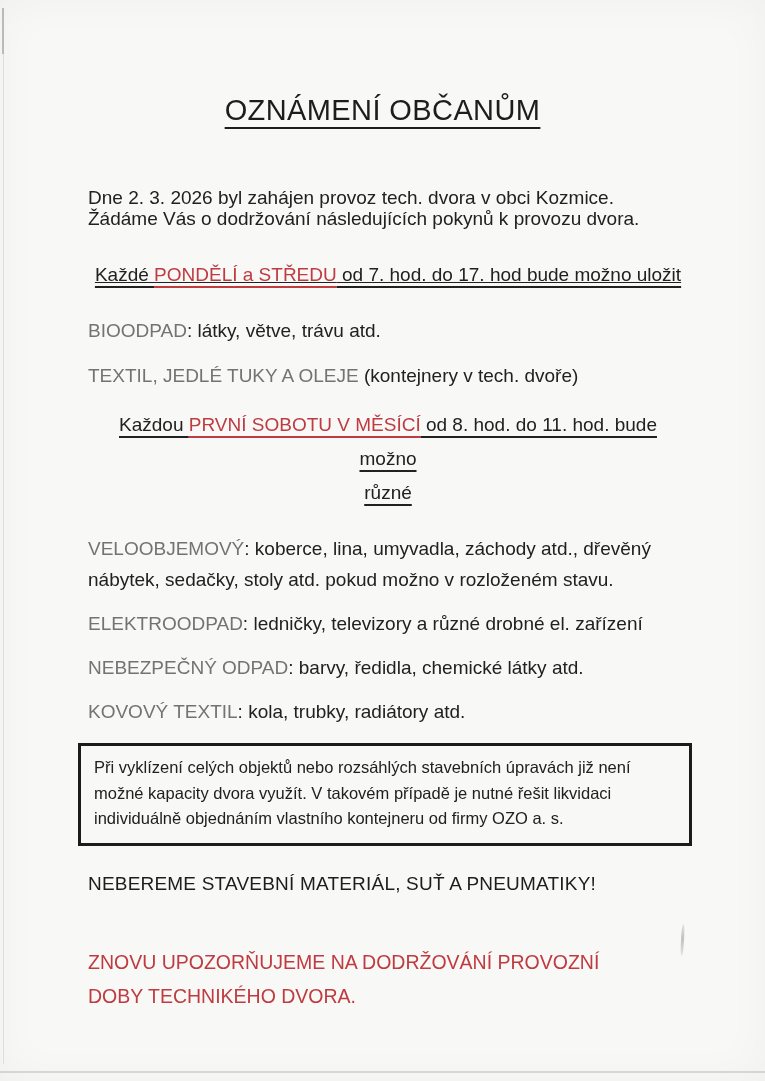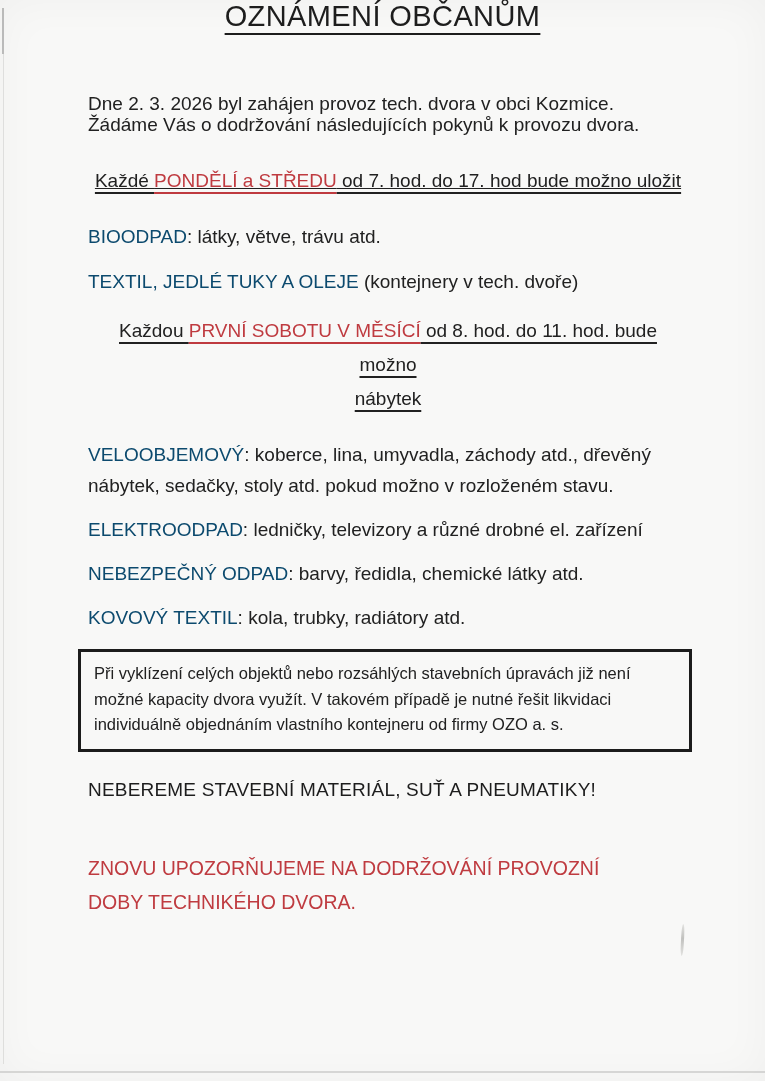--- a/index.html
+++ b/index.html
@@ -15,21 +15,21 @@
   }
   
   .edge-left{position:absolute;left:2px;top:8px;width:2px;height:46px;background:#8a8a8a;opacity:.55;}
   .edge-left2{position:absolute;left:3px;top:54px;width:1px;height:1010px;background:#b5b5b2;opacity:.35;}
   .edge-bottom{position:absolute;left:0;bottom:8px;width:765px;height:2px;background:#c2c2bf;opacity:.6;}
   .crease{position:absolute;left:681px;top:924px;width:3px;height:32px;
     background:linear-gradient(180deg,#d9d9d6 0%,#a9a9a6 45%,#d9d9d6 100%);
     border-radius:50%/12px;opacity:.7;transform:rotate(3deg);}
   .content{padding:0 77px 0 88px;}
   h1.title{
-    margin:0;
+    margin:0;padding-top:94px;
     font-size:29px;font-weight:400;letter-spacing:.4px;
     text-align:center;
     color:#1d1d1d;
   }
   h1.title .t-inner{
     text-decoration:underline;
     text-decoration-thickness:2px;
     text-underline-offset:7px;
   }
   p{margin:0;}
@@ -43,21 +43,21 @@
     text-align:center;
   }
   .sched-1{margin-top:29px;text-decoration:underline;}
   .sched-2{margin-top:17px;}
   .u{
     text-decoration:underline;
     text-decoration-thickness:2px;
     text-underline-offset:5px;
   }
   .red{color:#bf3b40;}
-  .blue{color:#0c4a6e;}
+  .blue{color:#737373;}
   .item{
     font-size:19px;line-height:31px;
     margin-top:14px;
     max-width:605px;
   }
   .item-first{margin-top:23px;}
   .item-gap{margin-top:13px;}
   .notice-box{
     margin-top:16px;
     margin-left:-10px;
@@ -95,21 +95,21 @@
   <div class="content">
 
     <p class="intro">Dne 2. 3. 2026 byl zahájen provoz tech. dvora v obci Kozmice. Žádáme Vás o dodržování následujících pokynů k provozu dvora.</p>
 
     <p class="sched sched-1"><span class="u">Každé </span><span class="u red">PONDĚLÍ a STŘEDU</span><span class="u"> od 7. hod. do 17. hod bude možno uložit</span></p>
 
     <p class="item item-first"><span class="blue">BIOODPAD</span><span>: látky, větve, trávu atd.</span></p>
 
     <p class="item"><span class="blue">TEXTIL, JEDLÉ TUKY A OLEJE</span><span> (kontejnery v tech. dvoře)</span></p>
 
-    <p class="sched sched-2"><span class="u">Každou </span><span class="u red">PRVNÍ SOBOTU V MĚSÍCÍ</span><span class="u"> od 8. hod. do 11. hod. bude možno</span><br><span class="u">nábytek</span></p>
+    <p class="sched sched-2"><span class="u">Každou </span><span class="u red">PRVNÍ SOBOTU V MĚSÍCÍ</span><span class="u"> od 8. hod. do 11. hod. bude možno</span><br><span class="u">různé</span></p>
 
     <p class="item item-first"><span class="blue">VELOOBJEMOVÝ</span><span>: koberce, lina, umyvadla, záchody atd., dřevěný nábytek, sedačky, stoly atd. pokud možno v rozloženém stavu.</span></p>
 
     <p class="item item-gap"><span class="blue">ELEKTROODPAD</span><span>: ledničky, televizory a různé drobné el. zařízení</span></p>
 
     <p class="item item-gap"><span class="blue">NEBEZPEČNÝ ODPAD</span><span>: barvy, ředidla, chemické látky atd.</span></p>
 
     <p class="item item-gap"><span class="blue">KOVOVÝ TEXTIL</span><span>: kola, trubky, radiátory atd.</span></p>
 
     <div class="notice-box">

